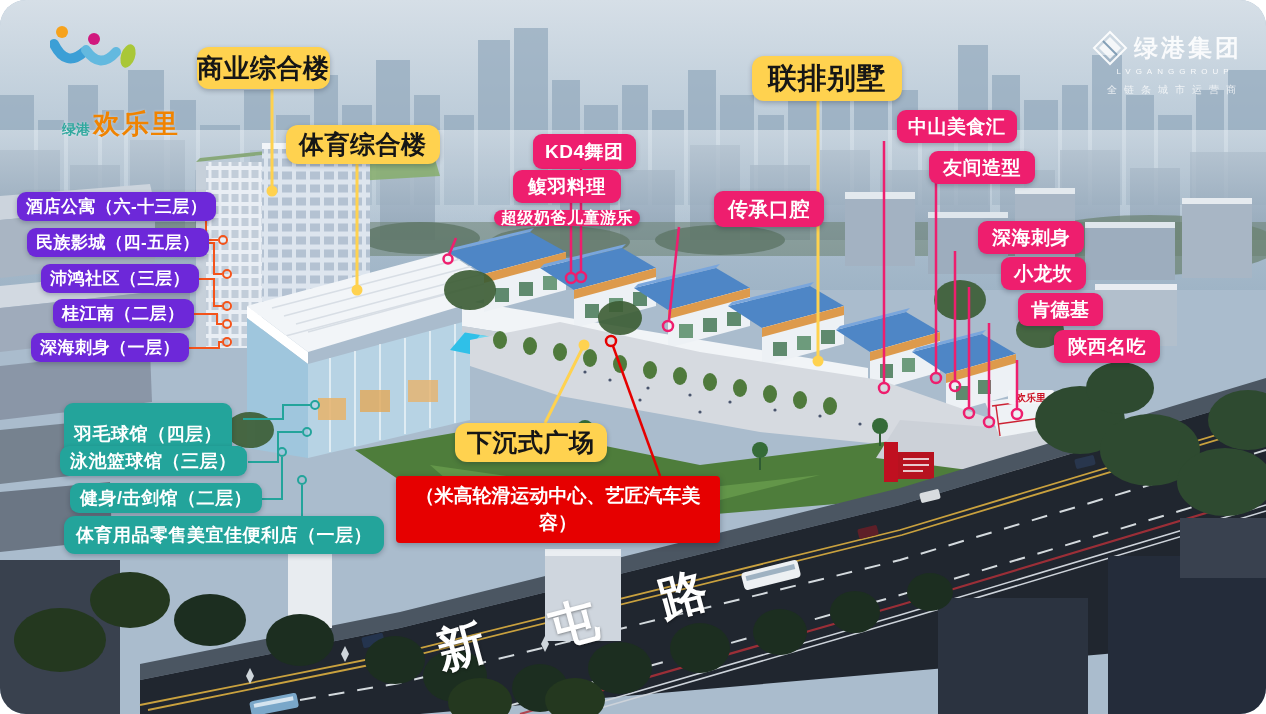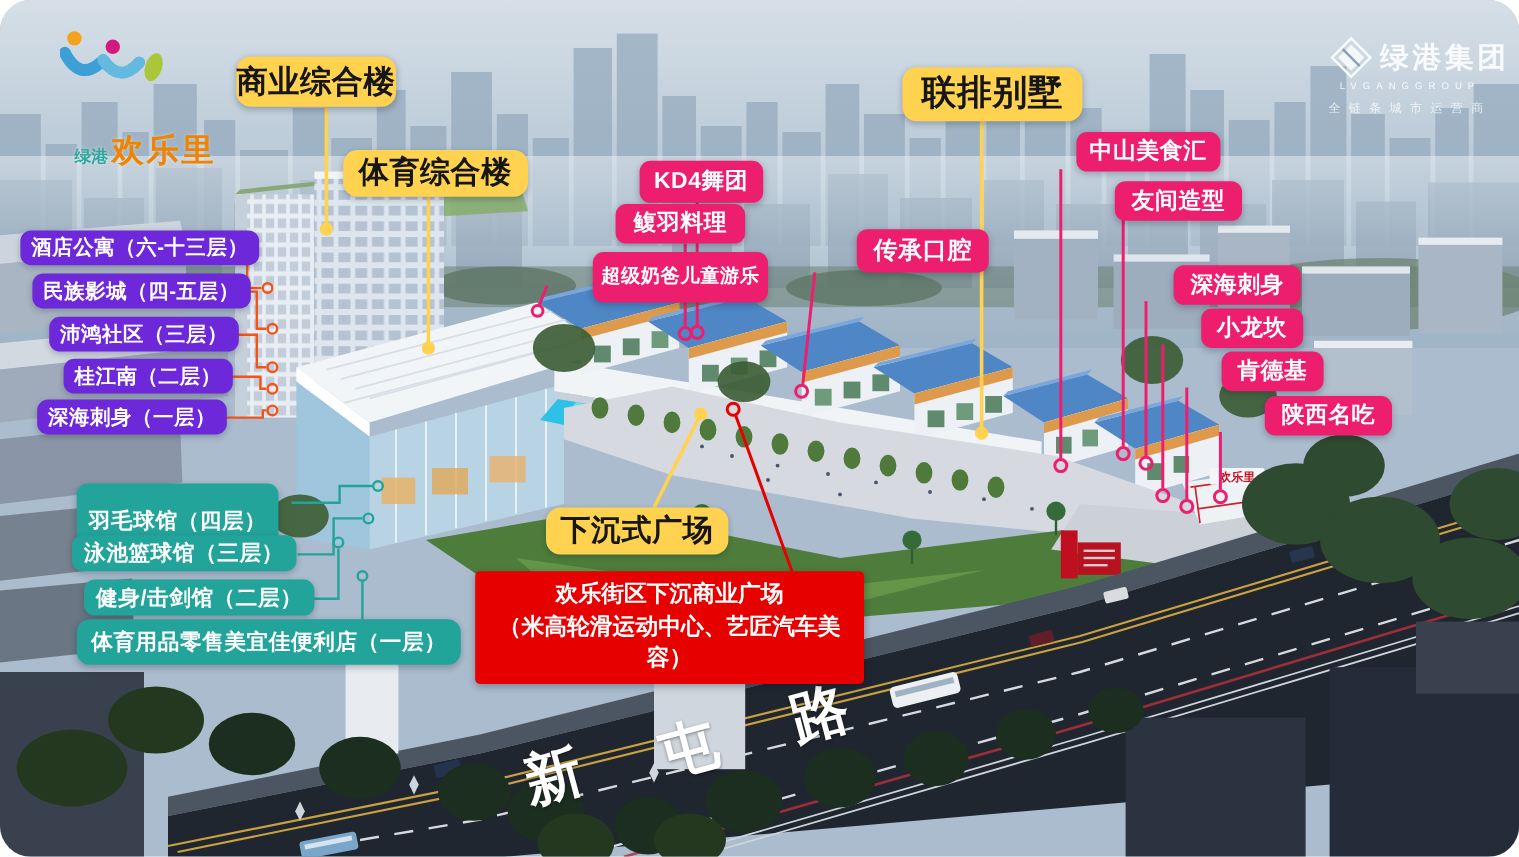--- a/index.html
+++ b/index.html
@@ -22,21 +22,21 @@
             transform:rotate(-15deg);text-shadow:0 1px 3px rgba(0,0,0,.4);}
   
   .sitelogo{position:absolute;left:50px;top:22px;width:150px;}
   .sitelogo .txt{margin-top:18px;margin-left:12px;display:flex;align-items:flex-end;gap:3px;}
   .sitelogo .pref{color:#2fa89e;font-size:14px;font-weight:700;padding-bottom:3px;
                   text-shadow:0 0 3px rgba(255,255,255,.5);}
   .sitelogo .name{color:#F08300;font-size:27px;font-weight:700;letter-spacing:2px;
                   text-shadow:0 0 3px rgba(255,255,255,.4);}
   
   .corp{position:absolute;left:1092px;top:30px;width:166px;color:rgba(255,255,255,.88);text-align:center;}
-  .corp .row{display:flex;align-items:center;justify-content:flex-end;gap:6px;}
+  .corp .row{display:flex;align-items:center;justify-content:flex-start;gap:6px;}
   .corp .cname{font-size:24px;font-weight:700;letter-spacing:3px;}
   .corp .latin{font-size:8px;letter-spacing:5px;margin-top:1px;}
   .corp .tag{font-size:10px;letter-spacing:7px;margin-top:7px;color:rgba(255,255,255,.75);}
 </style>
 </head>
 <body>
 
 <div class="stage">
 
 <svg class="scene" width="1266" height="714" viewBox="0 0 1266 714">
@@ -468,21 +468,21 @@
 <span class="roadchar" style="left:550px;top:592px;">屯</span>
 <span class="roadchar" style="left:659px;top:563px;">路</span>
 
 <div class="lbl yellow" style="left:197px;top:47px;font-size:26px;padding:8px 0;">商业综合楼</div>
 <div class="lbl yellow" style="left:286px;top:125px;font-size:25px;padding:7px 13px;">体育综合楼</div>
 <div class="lbl yellow" style="left:752px;top:56px;font-size:29px;padding:8px 16px;">联排别墅</div>
 <div class="lbl yellow" style="left:455px;top:423px;font-size:25px;padding:7px 12px;">下沉式广场</div>
 
 <div class="lbl pink" style="left:489px;top:134px;font-size:19px;padding:8px 12px;">KD4舞团</div>
 <div class="lbl pink" style="left:469px;top:170px;font-size:19px;padding:7px 15px;">鳆羽料理</div>
-<div class="lbl pink" style="left:450px;top:210px;font-size:16px;padding:13px 7px;">超级奶爸儿童游乐</div>
+<div class="lbl pink" style="left:450px;top:210px;font-size:16px;padding:0 7px;">超级奶爸儿童游乐</div>
 <div class="lbl pink" style="left:670px;top:191px;font-size:20px;padding:8px 14px;">传承口腔</div>
 <div class="lbl pink" style="left:853px;top:110px;font-size:19px;padding:7px 11px;">中山美食汇</div>
 <div class="lbl pink" style="left:885px;top:151px;font-size:19px;padding:7px 14px;">友间造型</div>
 <div class="lbl pink" style="left:934px;top:221px;font-size:19px;padding:7px 14px;">深海刺身</div>
 <div class="lbl pink" style="left:957px;top:257px;font-size:19px;padding:7px 13px;">小龙坎</div>
 <div class="lbl pink" style="left:974px;top:293px;font-size:19px;padding:7px 13px;">肯德基</div>
 <div class="lbl pink" style="left:1010px;top:330px;font-size:19px;padding:7px 14px;">陕西名吃</div>
 
 <div class="lbl orange" style="left:17px;top:192px;font-size:17px;padding:6px 9px;">酒店公寓（六-十三层）</div>
 <div class="lbl orange" style="left:27px;top:228px;font-size:17px;padding:6px 9px;">民族影城（四-五层）</div>
@@ -492,21 +492,20 @@
 
 <div class="lbl teal" style="left:64px;top:403px;font-size:18px;padding:22px 10px;">羽毛球馆（四层）</div>
 <div class="lbl teal" style="left:60px;top:446px;font-size:18px;padding:6px 10px;">泳池篮球馆（三层）</div>
 <div class="lbl teal" style="left:70px;top:483px;font-size:18px;padding:6px 10px;">健身/击剑馆（二层）</div>
 <div class="lbl teal two" style="left:64px;top:516px;font-size:18px;padding:7px 12px;">
   <span>体育用品零售</span>
   <span>美宜佳便利店（一层）</span>
 </div>
 
 <div class="redbox" style="left:396px;top:476px;width:316px;font-size:19px;padding:7px 4px;">
-  <div>欢乐街区下沉商业广场</div>
   <div>（米高轮滑运动中心、艺匠汽车美容）</div>
 </div>
 
 <div class="sitelogo">
   <svg width="110" height="62">
     <circle cx="12" cy="10" r="6" fill="#F6A21C"></circle>
     <path d="M4,22 Q16,46 34,30" fill="none" stroke="#3C9FD6" stroke-width="10" stroke-linecap="round"></path>
     <circle cx="44" cy="17" r="6" fill="#D1197E"></circle>
     <path d="M36,28 Q50,48 66,30" fill="none" stroke="#63B9DF" stroke-width="10" stroke-linecap="round"></path>
     <ellipse cx="78" cy="34" rx="7" ry="12" fill="#A9C738" transform="rotate(18 78 34)"></ellipse>

